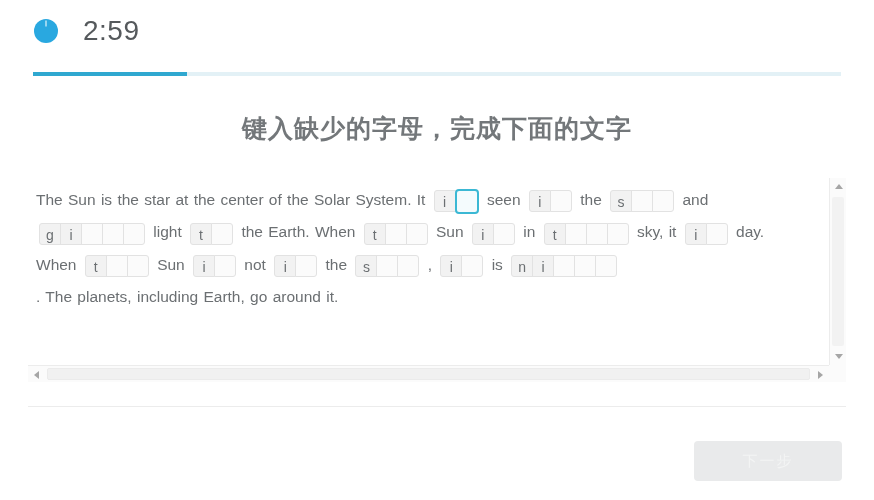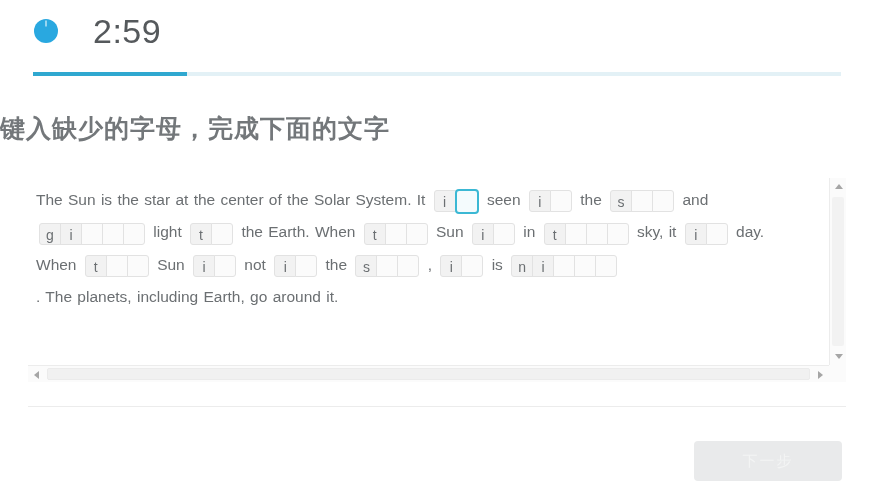--- a/index.html
+++ b/index.html
@@ -25,24 +25,24 @@
     box-sizing: border-box;
   }
   .clock-icon {
     width: 26px;
     height: 26px;
     flex: 0 0 26px;
     position: relative;
   }
   .clock-icon svg { display: block; }
   .timer-text {
-    font-size: 34px;
+    font-size: 28px;
     font-weight: 400;
     color: #55595c;
-    margin-left: 34px;
+    margin-left: 24px;
     letter-spacing: 0.5px;
     line-height: 26px;
   }
 
   
   .progress-track {
     position: absolute;
     left: 33px;
     top: 72px;
     width: 808px;
@@ -55,21 +55,21 @@
     background: #2fa8d0;
     width: 19.2%;
   }
 
   
   .page-title {
     position: absolute;
     top: 112px;
     left: 0;
     width: 874px;
-    text-align: left;
+    text-align: center;
     font-size: 25px;
     font-weight: bold;
     color: #73777a;
     letter-spacing: 1px;
   }
 
   
   .panel {
     position: absolute;
     left: 28px;

